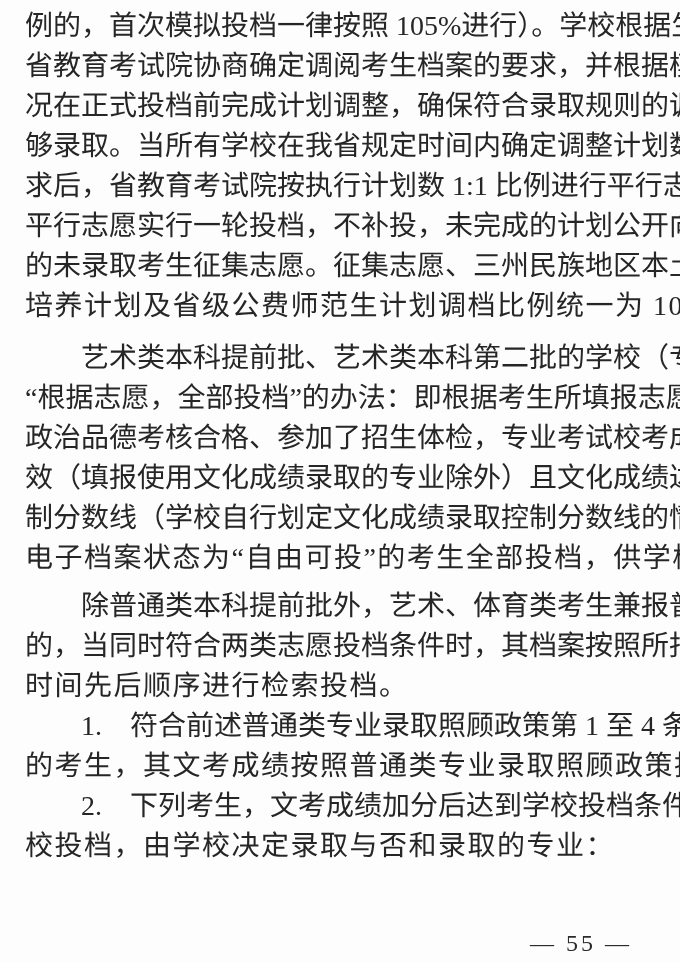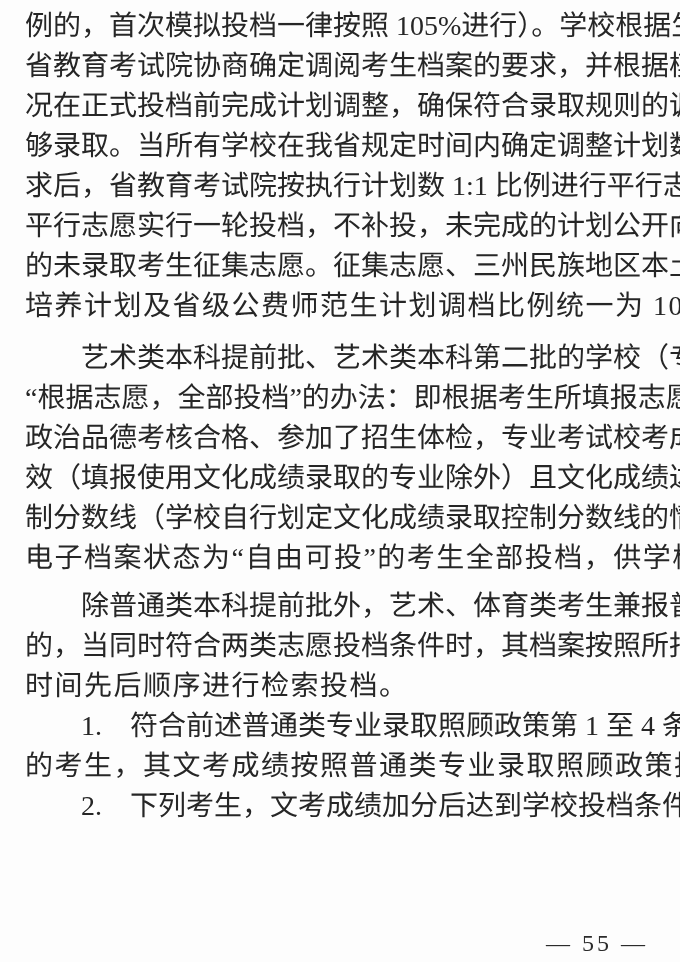--- a/index.html
+++ b/index.html
@@ -45,21 +45,21 @@
   .para.indented .line:first-child {
     text-indent: 2em;
   }
   
   .para.heading .line {
     letter-spacing: 2px;
   }
   .page-number {
     position: absolute;
     top: 928px;
-    right: 32px;
+    right: 48px;
     font-size: 24px;
     line-height: 30px;
     letter-spacing: 3px;
     color: #2b2b2b;
     font-family: "Liberation Serif", "DejaVu Serif", serif;
   }
 </style>
 </head>
 <body>
 
@@ -87,16 +87,17 @@
         <div class="line">除普通类本科提前批外，艺术、体育类考生兼报普通类专业</div>
         <div class="line">的，当同时符合两类志愿投档条件时，其档案按照所报志愿投档</div>
         <div class="line no-fill">时间先后顺序进行检索投档。</div>
       </div>
       <div class="para indented">
         <div class="line">1. 符合前述普通类专业录取照顾政策第 1 至 4 条所列条件</div>
         <div class="line no-fill">的考生，其文考成绩按照普通类专业录取照顾政策执行。</div>
       </div>
       <div class="para indented">
         <div class="line">2. 下列考生，文考成绩加分后达到学校投档条件的，向学</div>
+        <div class="line no-fill">校投档，由学校决定录取与否和录取的专业：</div>
       </div>
     </div>
   <div class="page-number">— 55 —</div>
 </div>
 
 </body></html>

